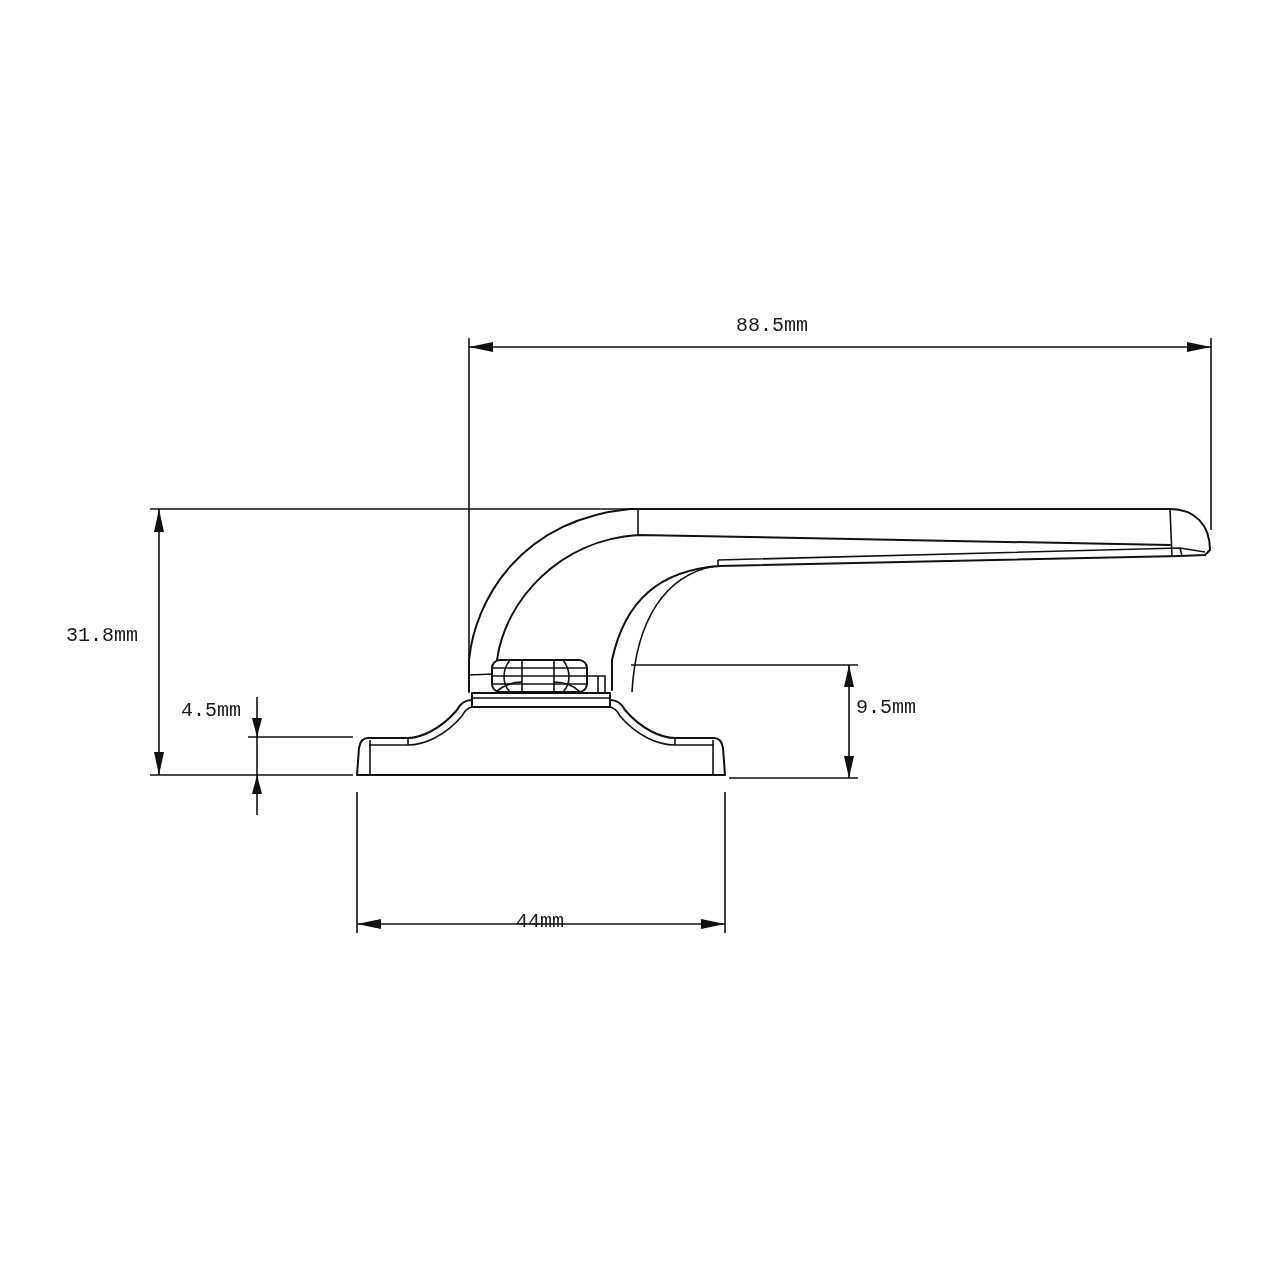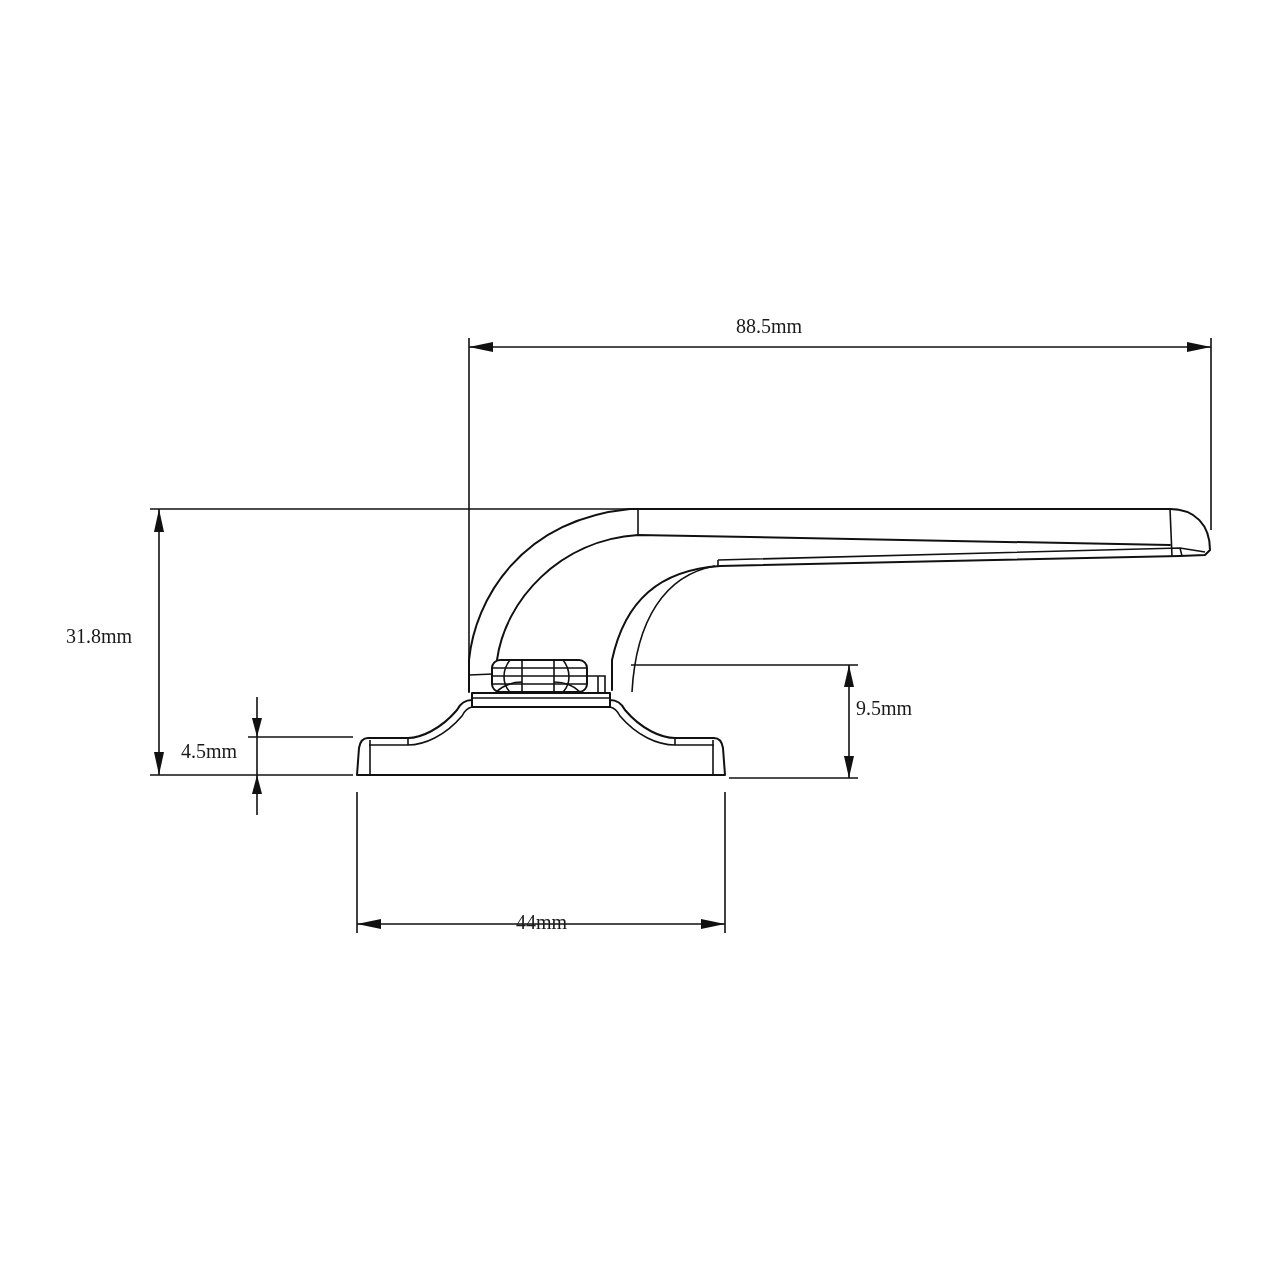--- a/index.html
+++ b/index.html
@@ -4,21 +4,21 @@
   <style>
     html, body { margin: 0; padding: 0; background: #ffffff; }
     body { width: 1280px; height: 1280px; position: relative; overflow: hidden; }
     #drawing { position: absolute; left: 0; top: 0; width: 1280px; height: 1280px; }
     .outline { fill: none; stroke: #111111; stroke-width: 2; stroke-linejoin: round; stroke-linecap: round; }
     .thin { fill: none; stroke: #111111; stroke-width: 1.6; }
     .dim { fill: none; stroke: #111111; stroke-width: 1.6; }
     .arrow { fill: #111111; stroke: none; }
     .dim-label {
       position: absolute;
-      font-family: Liberation Serif, serif;
+      font-family: Liberation Mono, monospace;
       font-size: 20px;
       color: #1a1a1a;
       white-space: nowrap;
       line-height: 1;
     }
   </style>
 </head>
 <body>
 
 <svg id="drawing" viewBox="0 0 1280 1280" xmlns="http://www.w3.org/2000/svg">
@@ -107,15 +107,15 @@
     <path class="dim" d="M 357 792 L 357 933"></path>
     <path class="dim" d="M 725 792 L 725 933"></path>
     <path class="dim" d="M 357 924 L 725 924"></path>
     <polygon class="arrow" points="357,924 381,919 381,929"></polygon>
     <polygon class="arrow" points="725,924 701,919 701,929"></polygon>
   </g>
 </svg>
 
 <div class="dim-label" style="left:736px; top:316px;">88.5mm</div>
 <div class="dim-label" style="left:66px; top:626px;">31.8mm</div>
-<div class="dim-label" style="left:181px; top:741px;">4.5mm</div>
+<div class="dim-label" style="left:181px; top:701px;">4.5mm</div>
 <div class="dim-label" style="left:856px; top:698px;">9.5mm</div>
 <div class="dim-label" style="left:516px; top:912px;">44mm</div>
 
 </body></html>

